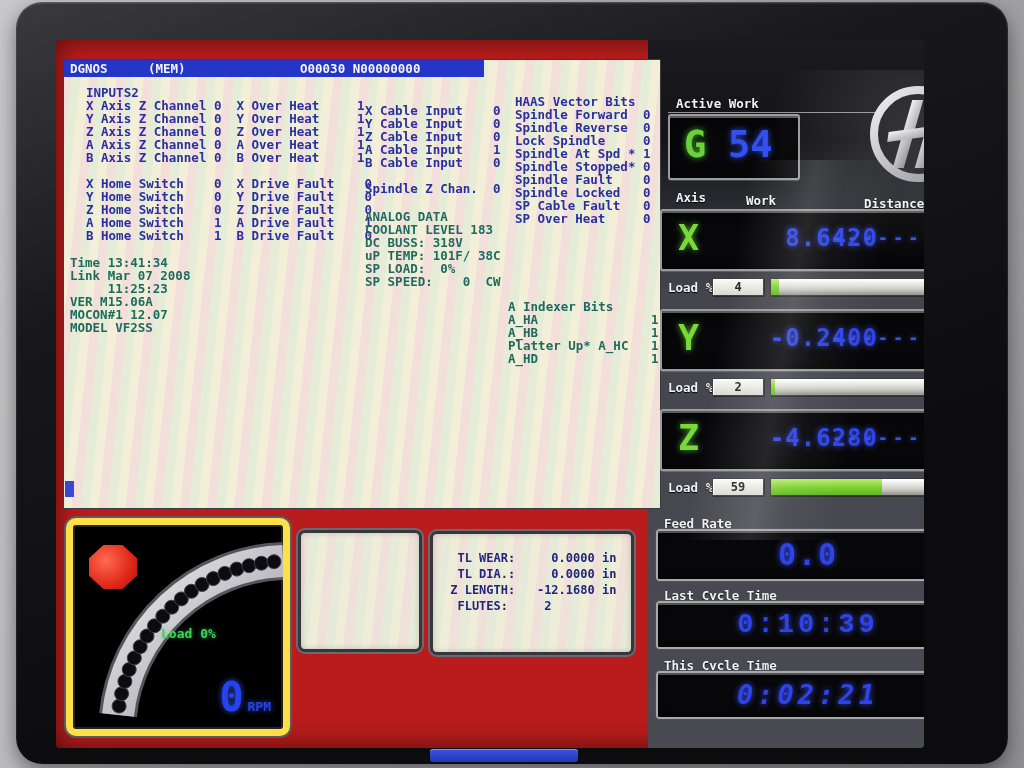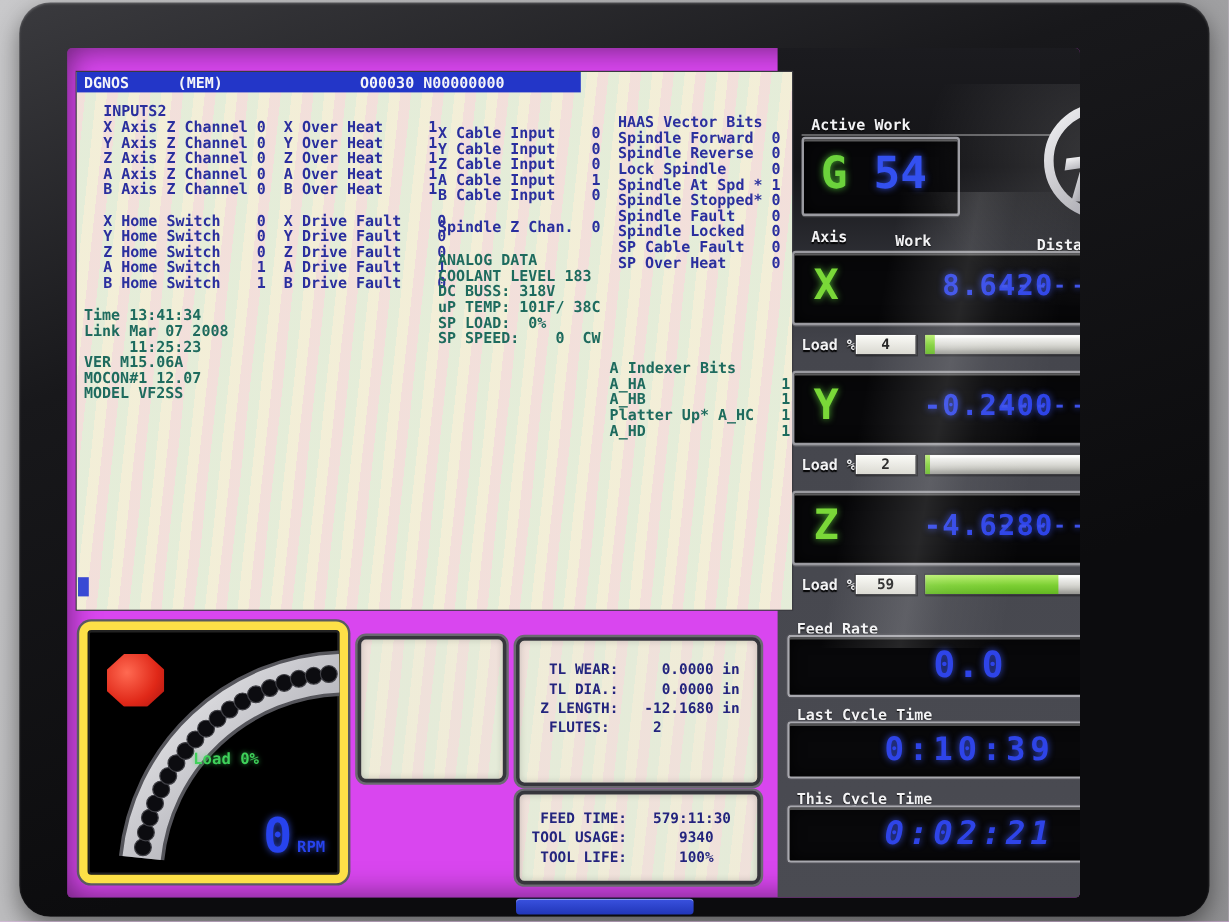--- a/index.html
+++ b/index.html
@@ -14,22 +14,23 @@
     border-radius:26px;
     box-shadow:0 8px 20px rgba(0,0,0,.45), inset 0 1px 2px rgba(255,255,255,.25);
   }
   .badge{
     position:absolute;left:430px;top:749px;width:148px;height:13px;border-radius:3px;
     background:linear-gradient(180deg,#3a52e0,#2136b8);
     box-shadow:inset 0 1px 0 rgba(255,255,255,.4);
   }
   .screen{
     position:absolute;left:56px;top:40px;width:844px;height:708px;
-    background:#d946ef;border-radius:4px;overflow:hidden;
+    background:#b91c1c;border-radius:4px;overflow:hidden;
     box-shadow:inset 0 0 26px rgba(0,0,0,.55);
+    padding-left:24px;
   }
   
   .diag-panel{
     position:absolute;left:8px;top:20px;width:596px;height:448px;
     background-color:#f0ece0;
     background-image:repeating-linear-gradient(96deg,
       rgba(247,198,208,.33) 0 9px, rgba(208,238,203,.36) 9px 18px, rgba(249,244,196,.30) 18px 27px);
     box-shadow:0 0 0 1px #3a3a40;
   }
   .titlebar-blue{position:absolute;left:0;top:0;width:420px;height:17px;background:#2336c8;}
@@ -239,21 +240,21 @@
   <div class="wlabel" style="left:612px;top:441px;">Load %</div>
   <div class="load-valuebox" style="left:656px;top:438px;">59</div>
   <div class="load-bar" style="left:714px;top:438px;">
     <div class="load-fill" style="width: 59%;"></div>
   </div>
 
   <div class="wlabel" style="left:608px;top:477px;">Feed Rate</div>
   <div class="bigbox feed-box">0.0</div>
 
   <div class="wlabel" style="left:608px;top:549px;">Last Cycle Time</div>
-  <div class="bigbox cycle-box" style="top:561px;">0:10:39</div>
+  <div class="bigbox cycle-box" style="top:561px;font-family:Liberation Mono, monospace;">0:10:39</div>
 
   <div class="wlabel" style="left:608px;top:619px;">This Cycle Time</div>
   <div class="bigbox cycle-box" style="top:631px;font-style:italic;">0:02:21</div>
 
   <div class="gauge">
     <svg width="210" height="204" viewBox="0 0 210 204">
       <defs>
         <linearGradient id="arcsilv" gradientUnits="userSpaceOnUse" x1="45" y1="36" x2="216" y2="208">
           <stop offset="0" stop-color="#eeeef0"></stop>
             <stop offset=".5" stop-color="#bcbcc2"></stop>
@@ -291,21 +292,16 @@
     </div>
   </div>
 
   <div class="cream-box pocket-box"></div>
   <div class="cream-box offsets-box">
     <pre class="boxtext offsets-text">  TL WEAR:     0.0000 in
   TL DIA.:     0.0000 in
  Z LENGTH:   -12.1680 in
   FLUTES:     2</pre>
   </div>
-  <div class="cream-box usage-box">
-    <pre class="boxtext usage-text"> FEED TIME:   579:11:30
-TOOL USAGE:      9340
- TOOL LIFE:      100%</pre>
-  </div>
 
   <div class="glare1"></div>
   <div class="glare2"></div>
 </div>
 
 </body></html>

